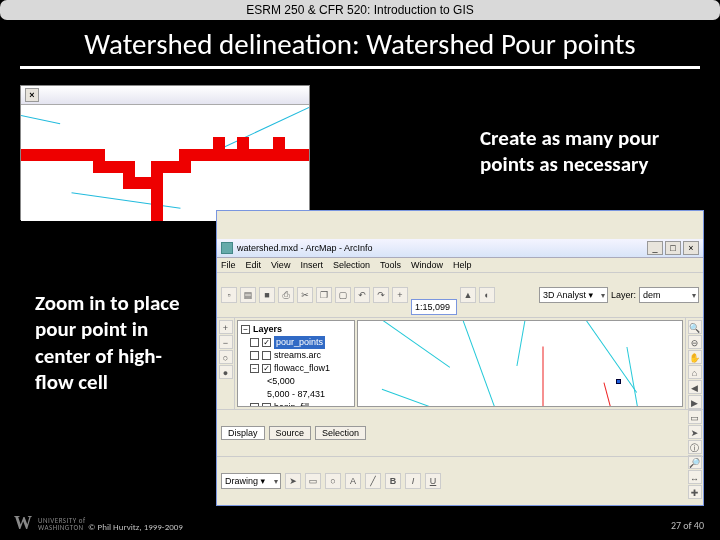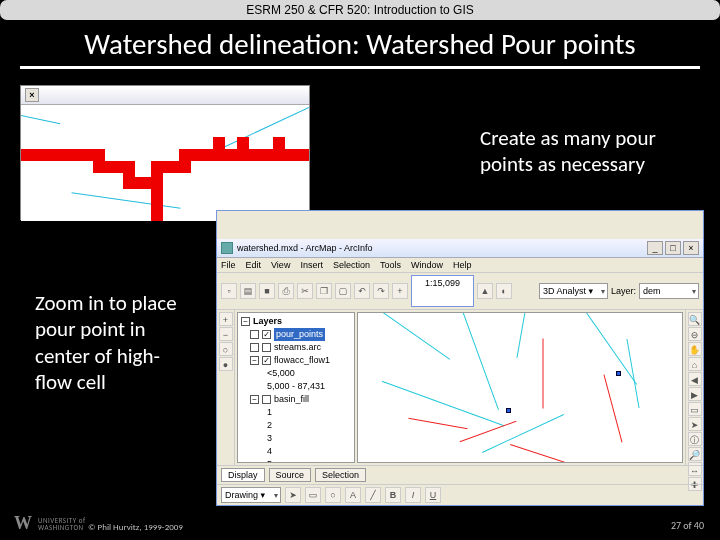--- a/index.html
+++ b/index.html
@@ -27,21 +27,21 @@
     text-align: center;
     padding: 6px 0 4px 0;
     font-weight: normal;
     border-bottom: 3px solid #fff;
     margin: 0 20px;
   }
   .callout {
     color: #fff;
     font-size: 21px;
     line-height: 1.25;
-    font-weight: normal;
+    font-weight: bold;
     position: absolute;
   }
   .callout-right { top: 125px; left: 480px; width: 200px; }
   .callout-left { top: 290px; left: 35px; width: 160px; }
 
   
   .mag-panel {
     position: absolute;
     top: 85px; left: 20px;
     width: 290px; height: 135px;
@@ -105,39 +105,39 @@
     border-bottom:1px solid #aab;
     margin-top:28px;
   }
   .arc-title .icon { width:12px; height:12px; background:#6aa; border:1px solid #488;}
   .arc-title .t { flex:1; }
   .winbtns { display:flex; gap:2px;}
   .winbtn { width:16px; height:14px; background:#e8e4dc; border:1px solid #999; font-size:9px; text-align:center; line-height:12px;}
   .arc-menu { padding:2px 4px; display:flex; gap:10px; background:#ece9d8; border-bottom:1px solid #ccc;}
   .arc-tb { padding:2px 4px; display:flex; align-items:center; gap:3px; background:#ece9d8; border-bottom:1px solid #ccc;}
   .tbbtn { width:16px; height:16px; background:#f4f0e8; border:1px solid #ccc; font-size:9px; text-align:center; line-height:14px; color:#555;}
-  .tbinput { height:32px; border:1px solid #7a96df; background:#fff; padding:0 13px; font-size:9px; line-height:14px; min-width:46px;}
+  .tbinput { height:16px; border:1px solid #7a96df; background:#fff; padding:0 3px; font-size:9px; line-height:14px; min-width:46px;margin-top:24px;}
   .tbsel { height:16px; border:1px solid #999; background:#fff; padding:0 14px 0 3px; font-size:9px; line-height:14px; min-width:60px; position:relative;}
   .tbsel::after{content:"▾"; position:absolute; right:2px; top:1px; font-size:8px; color:#555;}
   .arc-body { flex:1; display:flex; min-height:0;}
   .arc-ltool { width:18px; background:#ece9d8; border-right:1px solid #ccc; display:flex; flex-direction:column; align-items:center; gap:1px; padding:2px 0;}
   .arc-ltool .tbbtn{ width:14px; height:14px;}
   .toc { width:118px; background:#fff; border:1px solid #999; margin:2px; padding:2px; overflow:hidden; font-size:9px; line-height:13px;}
   .toc-row { display:flex; align-items:center; gap:3px; padding:0 1px;}
   .toc-row .box{ width:9px; height:9px; border:1px solid #555; background:#fff; font-size:8px; line-height:7px; text-align:center;}
   .toc-row .sel{ background:#316ac5; color:#fff; padding:0 2px;}
   .toc-sub { padding-left:24px; display:flex; align-items:center; gap:3px;}
   .arc-map { flex:1; position:relative; background:#fff; border:1px solid #999; margin:2px 2px 2px 0; overflow:hidden;}
   .arc-rtool { width:18px; background:#ece9d8; border-left:1px solid #ccc; display:flex; flex-direction:column; gap:1px; padding:2px 1px; align-items:center;}
   .arc-rtool .tbbtn{width:14px;height:14px;}
   .map-line{position:absolute; height:0;}
   .cyan{border-top:1px solid #22c8d8;}
   .red{border-top:1px solid #e22;}
   .bluept{position:absolute; width:5px; height:5px; background:#2060e0; border:1px solid #003;}
-  .arc-bottom { display:flex; align-items:center; gap:4px; padding:2px 4px; border-top:1px solid #ccc;}
+  .arc-bottom { display:flex; align-items:center; gap:4px; padding:16px 4px; border-top:1px solid #ccc;}
   .tabbtn{ padding:1px 6px; border:1px solid #999; background:#f4f0e8; font-size:9px;}
   .tabbtn.active{ background:#fff;}
   .arc-status{ display:flex; justify-content:flex-end; padding:2px 6px; font-size:9px; border-top:1px solid #ccc;}
 
   .footer-c { position:absolute; bottom:8px; left:88px; color:#bfbfbf; font-size:9px;}
   .footer-p { position:absolute; bottom:8px; right:16px; color:#bfbfbf; font-size:10px;}
   .uw-logo { position:absolute; bottom:6px; left:14px; display:flex; align-items:center; gap:6px;}
   .uw-w { color:#888; font-family:Georgia,serif; font-size:18px; font-weight:bold;}
   .uw-txt{ color:#888; font-size:7px; letter-spacing:0.5px; line-height:7px;}
 </style>

